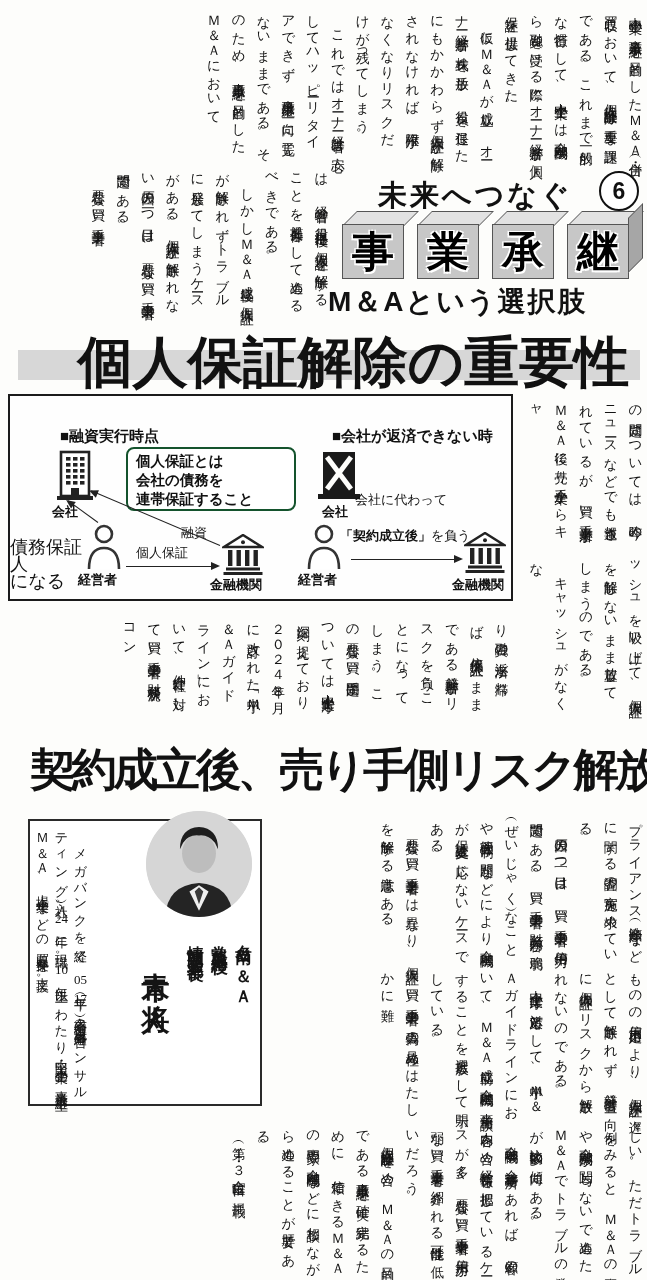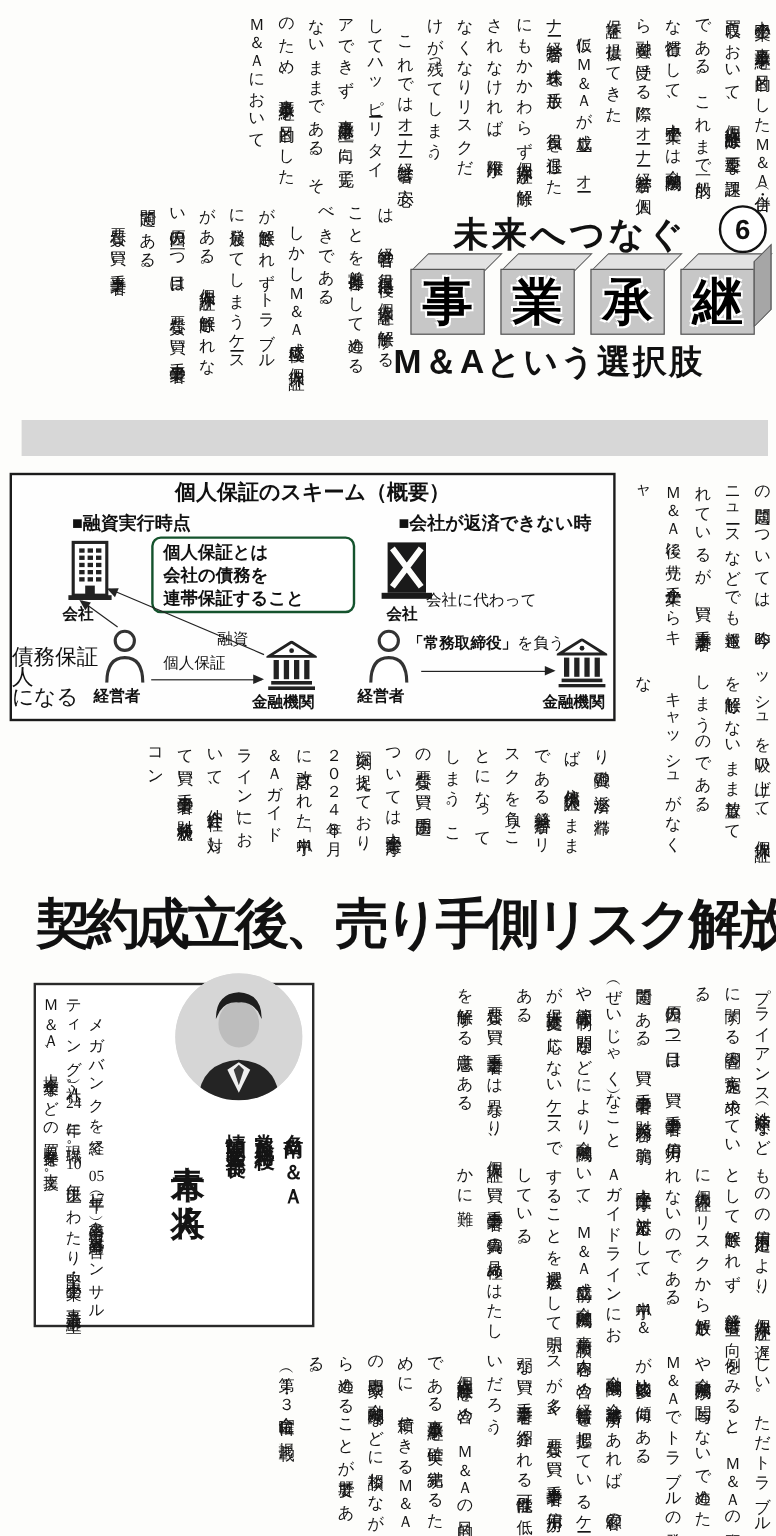--- a/index.html
+++ b/index.html
@@ -88,23 +88,23 @@
     </div>
     <div class="cube" style="left:567px;top:211px;">
       <div class="cube-top"></div>
       <div class="cube-face">継</div>
       <div class="cube-side"></div>
     </div>
     <div class="subtitle">M＆Aという選択肢</div>
   </div>
 
   <div class="h1band"></div>
+  <div class="headline h1">個人保証解除の重要性</div>
 
   <div class="scheme"></div>
-  <div class="g scheme-title">個人保証のスキーム（概要）</div>
   <div class="g sec-label" style="left:18px;top:427px;">■融資実行時点</div>
   <div class="g sec-label" style="left:290px;top:427px;">■会社が返済できない時</div>
 
   <svg class="g" style="left:56px;top:450px;" width="38" height="51" viewBox="0 0 38 51">
     <rect x="5" y="2" width="28" height="44" fill="#fff" stroke="#222" stroke-width="2.6"></rect>
     <g fill="#222">
       <rect x="10" y="7" width="4.5" height="3.6"></rect>
         <rect x="17" y="7" width="4.5" height="3.6"></rect>
         <rect x="24" y="7" width="4.5" height="3.6"></rect>
       <rect x="10" y="13" width="4.5" height="3.6"></rect>
@@ -163,21 +163,21 @@
   <div class="g icon-label" style="left:322px;top:503px;">会社</div>
 
   <svg class="g" style="left:306px;top:524px;" width="36" height="45" viewBox="0 0 36 45">
     <circle cx="18" cy="10" r="8" fill="#fff" stroke="#333" stroke-width="2.6"></circle>
     <path d="M3 45 Q3 24 18 24 Q33 24 33 45" fill="#fff" stroke="#333" stroke-width="2.6"></path>
   </svg>
   <div class="g icon-label" style="left:298px;top:571px;">経営者</div>
 
   <div class="g small-label" style="left:355px;top:491px;">会社に代わって</div>
   <div class="g small-label" style="left:340px;top:527px;">
-    <b>「常務取締役」</b><span>を負う</span>
+    <b>「契約成立後」</b><span>を負う</span>
   </div>
   <div class="arrow" style="left:351px;top:559px;width:110px;"></div>
 
   <svg class="g" style="left:464px;top:532px;" width="42" height="41" viewBox="0 0 42 41">
     <polygon points="21,1 40,13 2,13" fill="#fff" stroke="#222" stroke-width="2.4"></polygon>
     <circle cx="21" cy="8.2" r="2" fill="#222"></circle>
     <rect x="6" y="16" width="4.4" height="16" fill="#222"></rect>
     <rect x="14.5" y="16" width="4.4" height="16" fill="#222"></rect>
     <rect x="23" y="16" width="4.4" height="16" fill="#222"></rect>
     <rect x="31.5" y="16" width="4.4" height="16" fill="#222"></rect>

